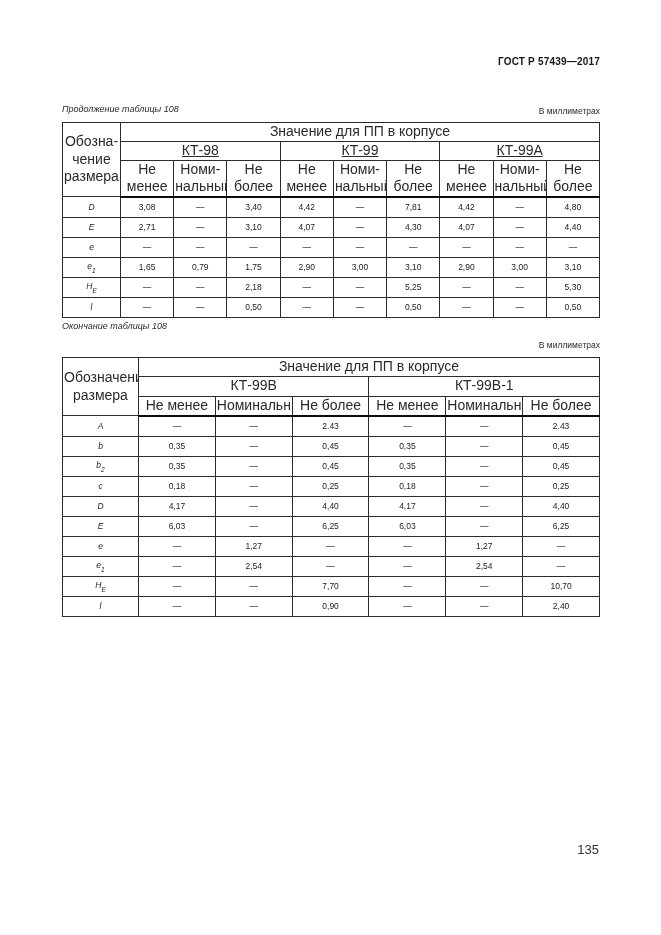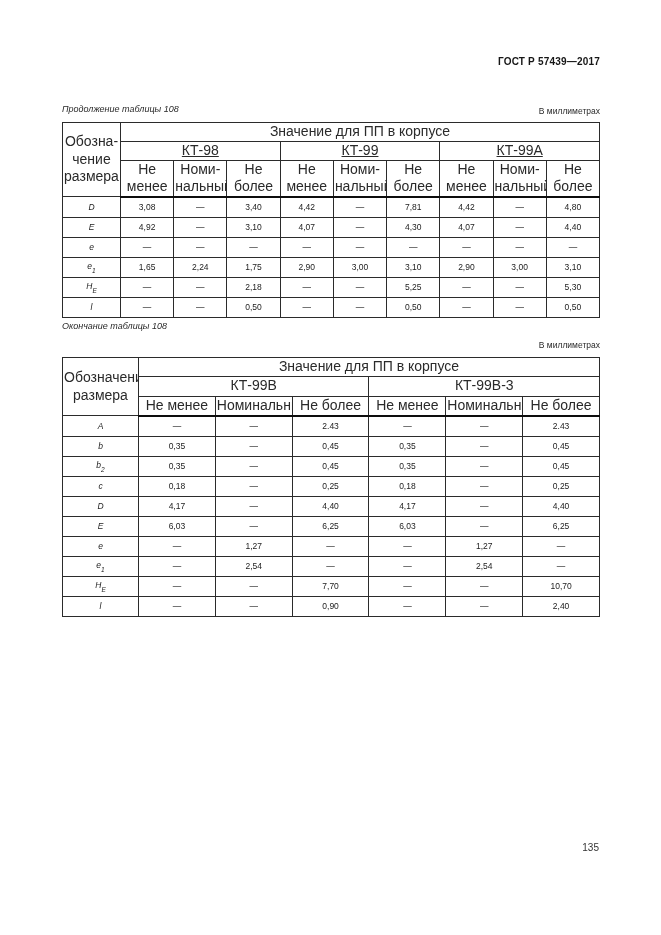--- a/index.html
+++ b/index.html
@@ -41,21 +41,21 @@
   .t1 thead tr.r3 th { height:29px; }
   .t2 thead tr.r1 th { height:17px; }
   .t2 thead tr.r2 th { height:19px;text-align:center; }
   .t2 thead tr.r3 th { height:18px; }
   .t thead tr.r3 th { border-bottom:2.5px solid #0d0d0d; }
   .t1 tbody td { height:19px; }
   .t2 tbody td { height:19px; }
   td.lbl i { font-style:italic; }
   td.lbl sub { font-size:6.5px; font-style:italic; position:relative; top:1px; }
   .page-number {
-    position:absolute; top:842px; right:62px; font-size:10px; color:#333;
+    position:absolute; top:842px; right:62px; font-size:13px; color:#333;
   }
 </style>
 </head>
 <body>
 
 <div class="page">
 
   <div class="doc-code">ГОСТ Р 57439—2017</div>
 
   <div class="caption c1">Продолжение таблицы 108</div>
@@ -109,21 +109,21 @@
           <td>3,40</td>
           <td>4,42</td>
           <td>—</td>
           <td>7,81</td>
           <td>4,42</td>
           <td>—</td>
           <td>4,80</td>
         </tr>
         <tr>
           <td class="lbl"><i>E</i></td>
-          <td>4,92</td>
+          <td>2,71</td>
           <td>—</td>
           <td>3,10</td>
           <td>4,07</td>
           <td>—</td>
           <td>4,30</td>
           <td>4,07</td>
           <td>—</td>
           <td>4,40</td>
         </tr>
         <tr>
@@ -134,21 +134,21 @@
           <td>—</td>
           <td>—</td>
           <td>—</td>
           <td>—</td>
           <td>—</td>
           <td>—</td>
         </tr>
         <tr>
           <td class="lbl"><i>e</i><sub>1</sub></td>
           <td>1,65</td>
-          <td>2,24</td>
+          <td>0,79</td>
           <td>1,75</td>
           <td>2,90</td>
           <td>3,00</td>
           <td>3,10</td>
           <td>2,90</td>
           <td>3,00</td>
           <td>3,10</td>
         </tr>
         <tr>
           <td class="lbl"><i>H</i><sub>E</sub></td>
@@ -191,21 +191,21 @@
         <col>
     </colgroup>
     <thead>
       <tr class="r1">
         <th rowspan="3">Обозначение
 размера</th>
         <th colspan="6">Значение для ПП в корпусе</th>
       </tr>
       <tr class="r2">
         <th colspan="3">КТ-99В</th>
-        <th colspan="3">КТ-99В-3</th>
+        <th colspan="3">КТ-99В-1</th>
       </tr>
       <tr class="r3">
         <th>Не менее</th>
         <th>Номинальный</th>
         <th>Не более</th>
         <th>Не менее</th>
         <th>Номинальный</th>
         <th>Не более</th>
       </tr>
     </thead>

